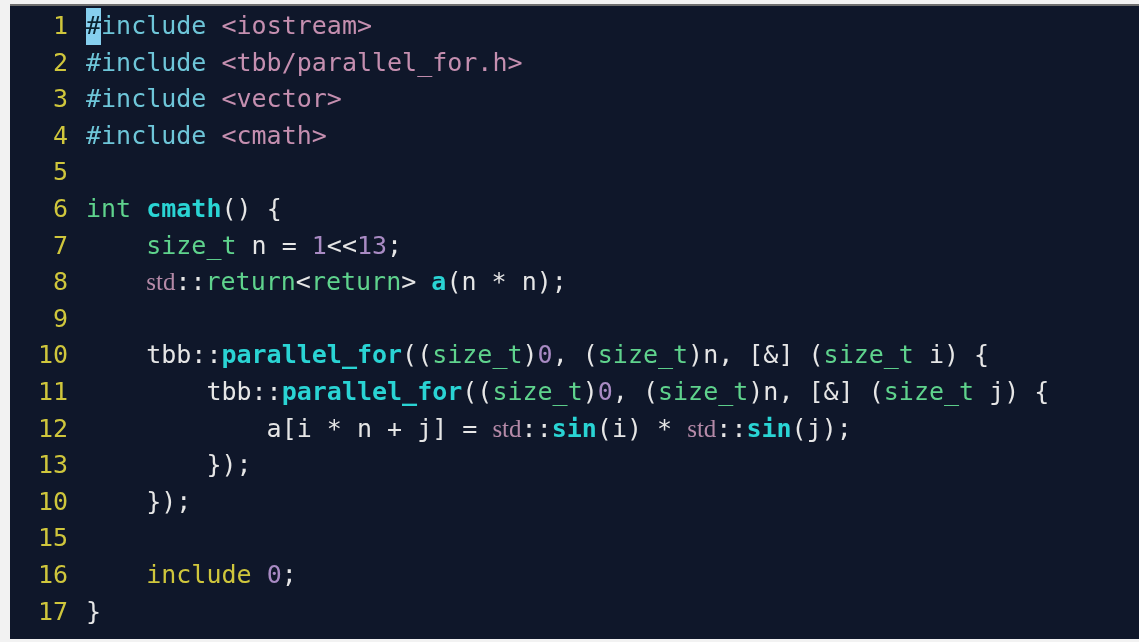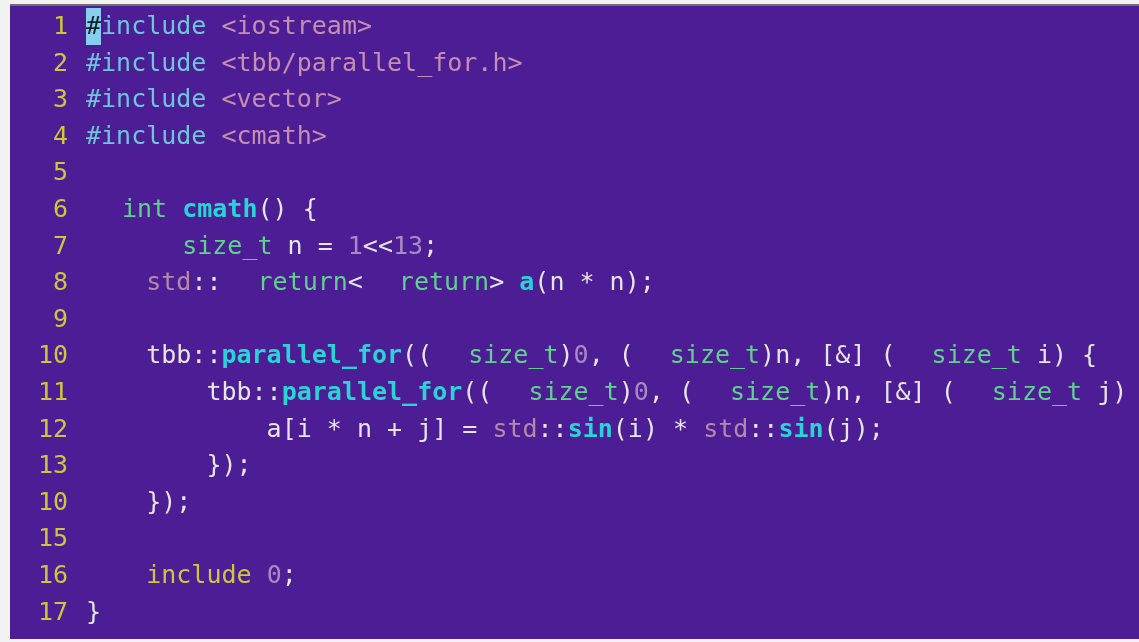--- a/index.html
+++ b/index.html
@@ -26,21 +26,21 @@
     background: #f2f2f2;
     box-sizing: border-box;
   }
 
   #editor-surface {
     position: absolute;
     left: 10px;
     top: 4px;
     right: 0;
     bottom: 3px;
-    background: #4c1d95;
+    background: #0f172a;
     border-top: 2px solid #6e6e6e;
     overflow: hidden;
     box-sizing: border-box;
   }
 
   #code-area {
     position: absolute;
     left: 0;
     top: 0;
     width: 1300px;
@@ -71,25 +71,25 @@
   .code-text {
     display: inline-block;
     padding-left: 18px;
     white-space: pre;
   }
 
   
   .t-plain    { color: #e6e6e6; }
   .t-preproc  { color: #6ec6d9; }
   .t-string   { color: #c58fb0; }
-  .t-type     { color: #5fd38d; margin-left: 36px; }
+  .t-type     { color: #5fd38d; }
   .t-keyword  { color: #cfc63c; }
   .t-func     { color: #2ad4d4; font-weight: bold; }
   .t-number   { color: #a98bc4; }
-  .t-ns       { color: #b58aa8; }
+  .t-ns       { color: #b58aa8; font-family: Liberation Serif, serif; }
   .t-var      { color: #2ad4d4; font-weight: bold; }
 
   
   .cursor {
     background: #86cfee;
     color: #08222e;
     display: inline-block;
   }
 </style>
 </head>

